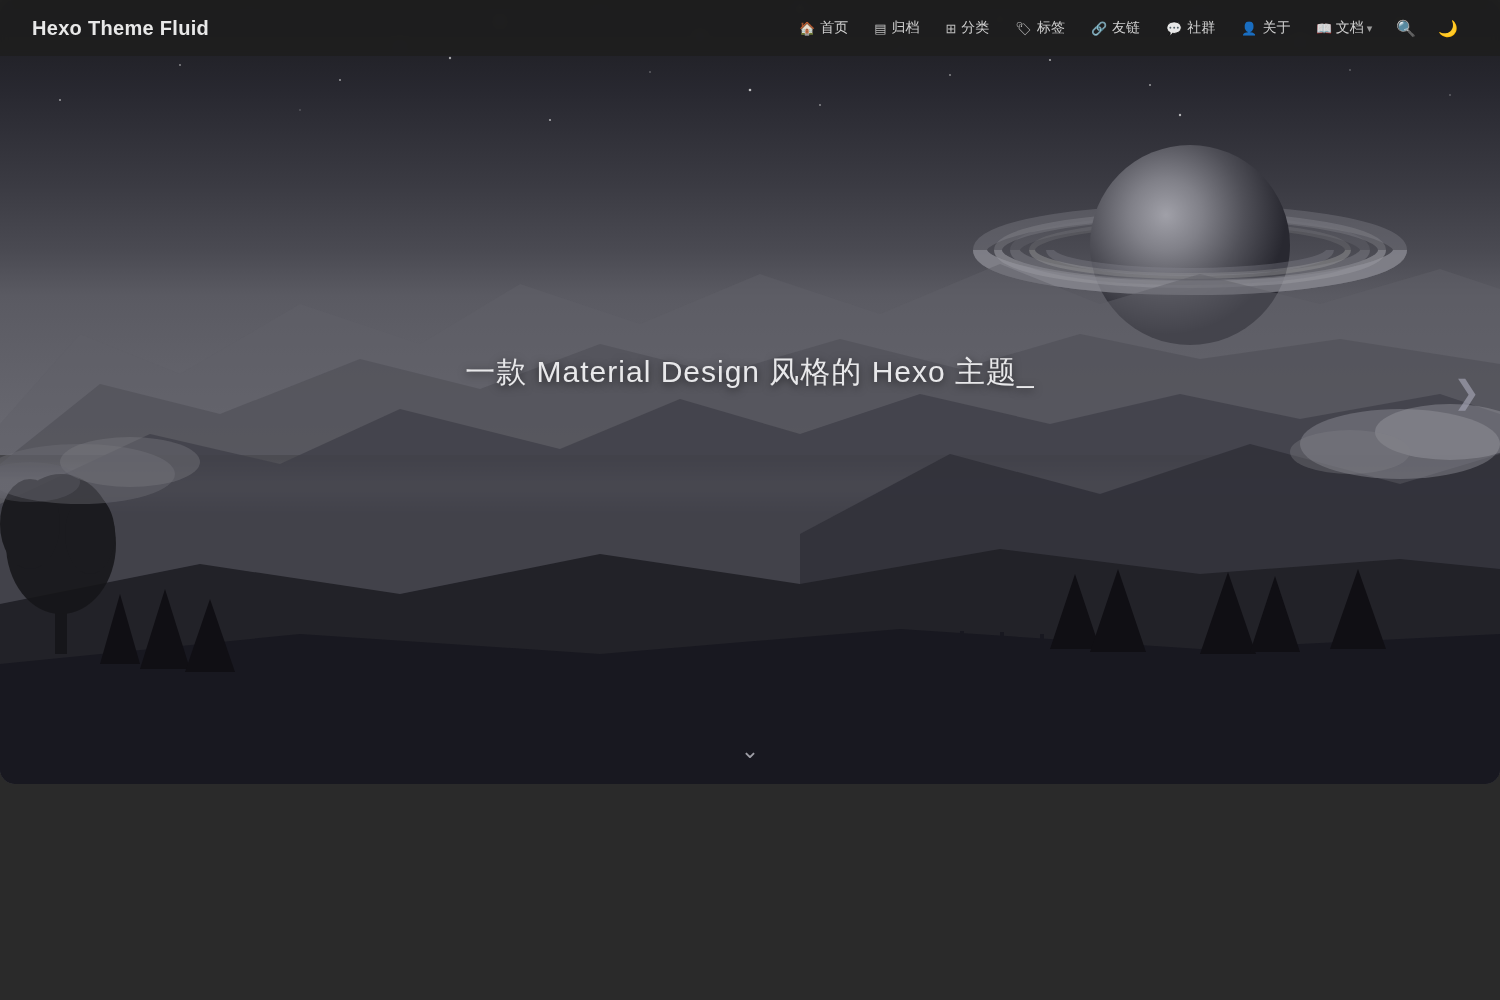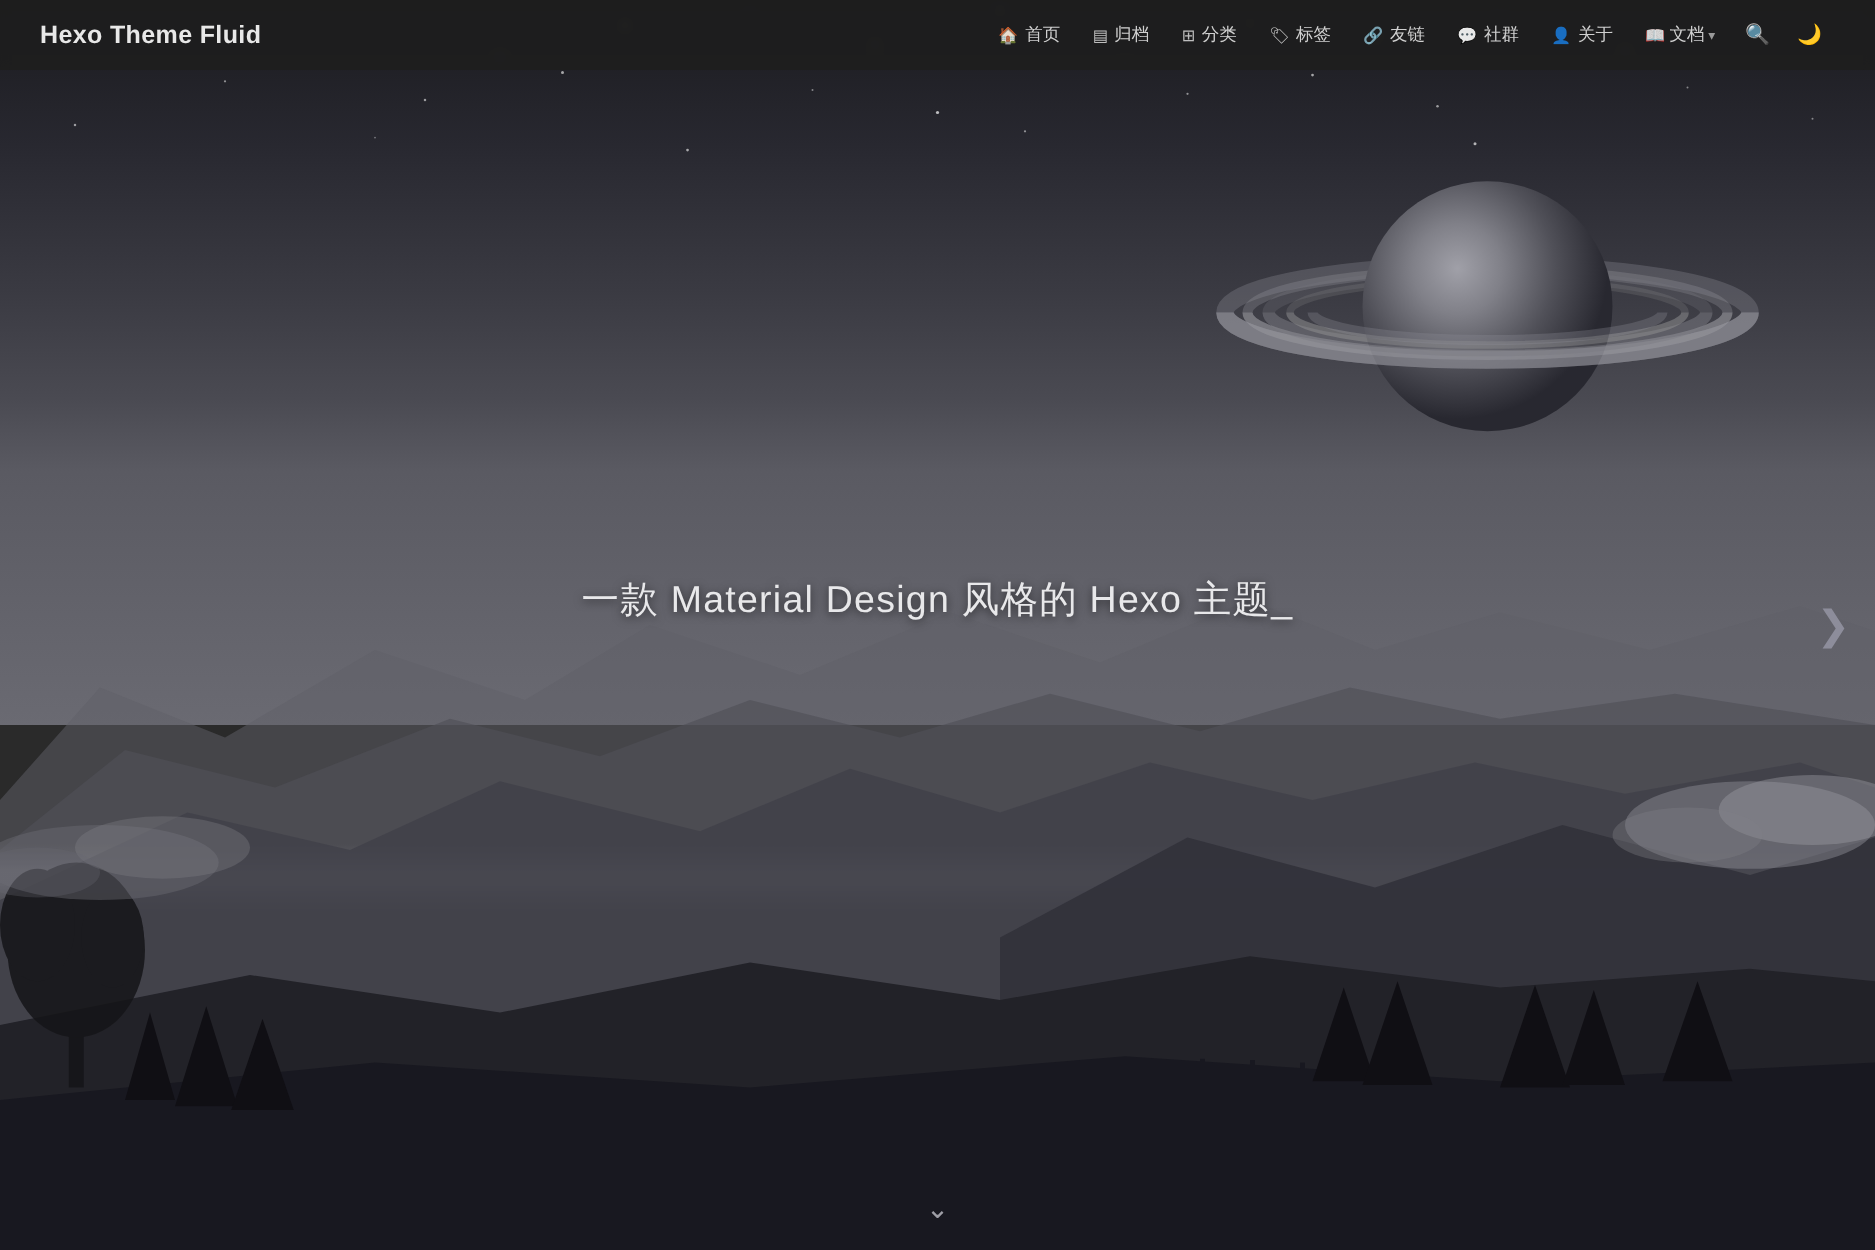--- a/index.html
+++ b/index.html
@@ -81,22 +81,23 @@
 
     .chevron-down {
       font-size: 11px;
       opacity: 0.7;
     }
 
     
     .hero {
       position: relative;
       width: 1500px;
-      height: 1000px;
+      height: 784px;
       overflow: hidden;
+      border-radius: 15px;
     }
 
     
     .sky {
       position: absolute;
       top: 0; left: 0; right: 0;
       height: 58%;
       background: linear-gradient(180deg,
         #1a1a1e 0%,
         #282830 20%,

